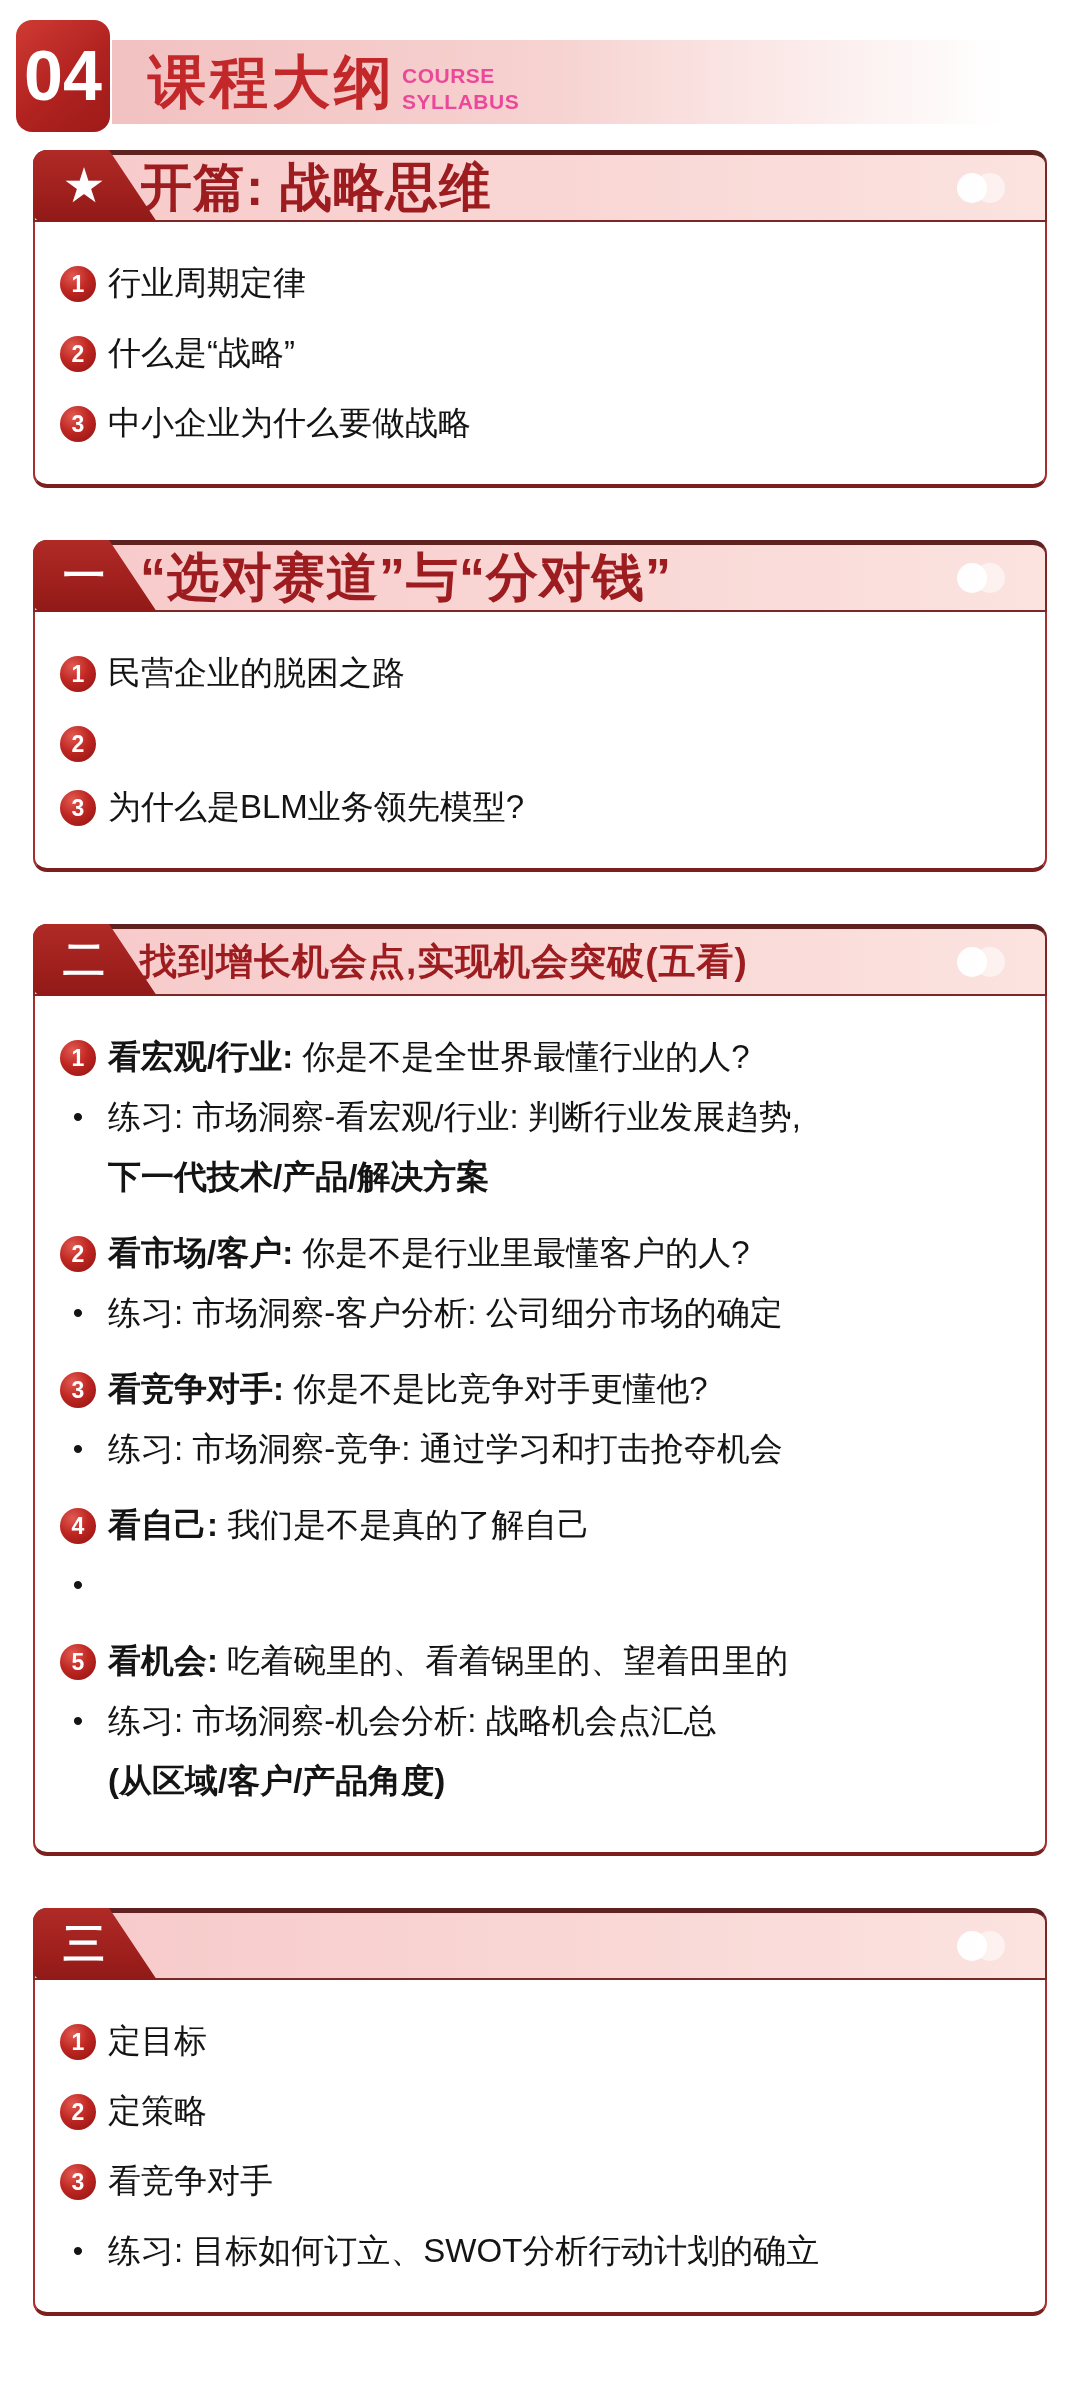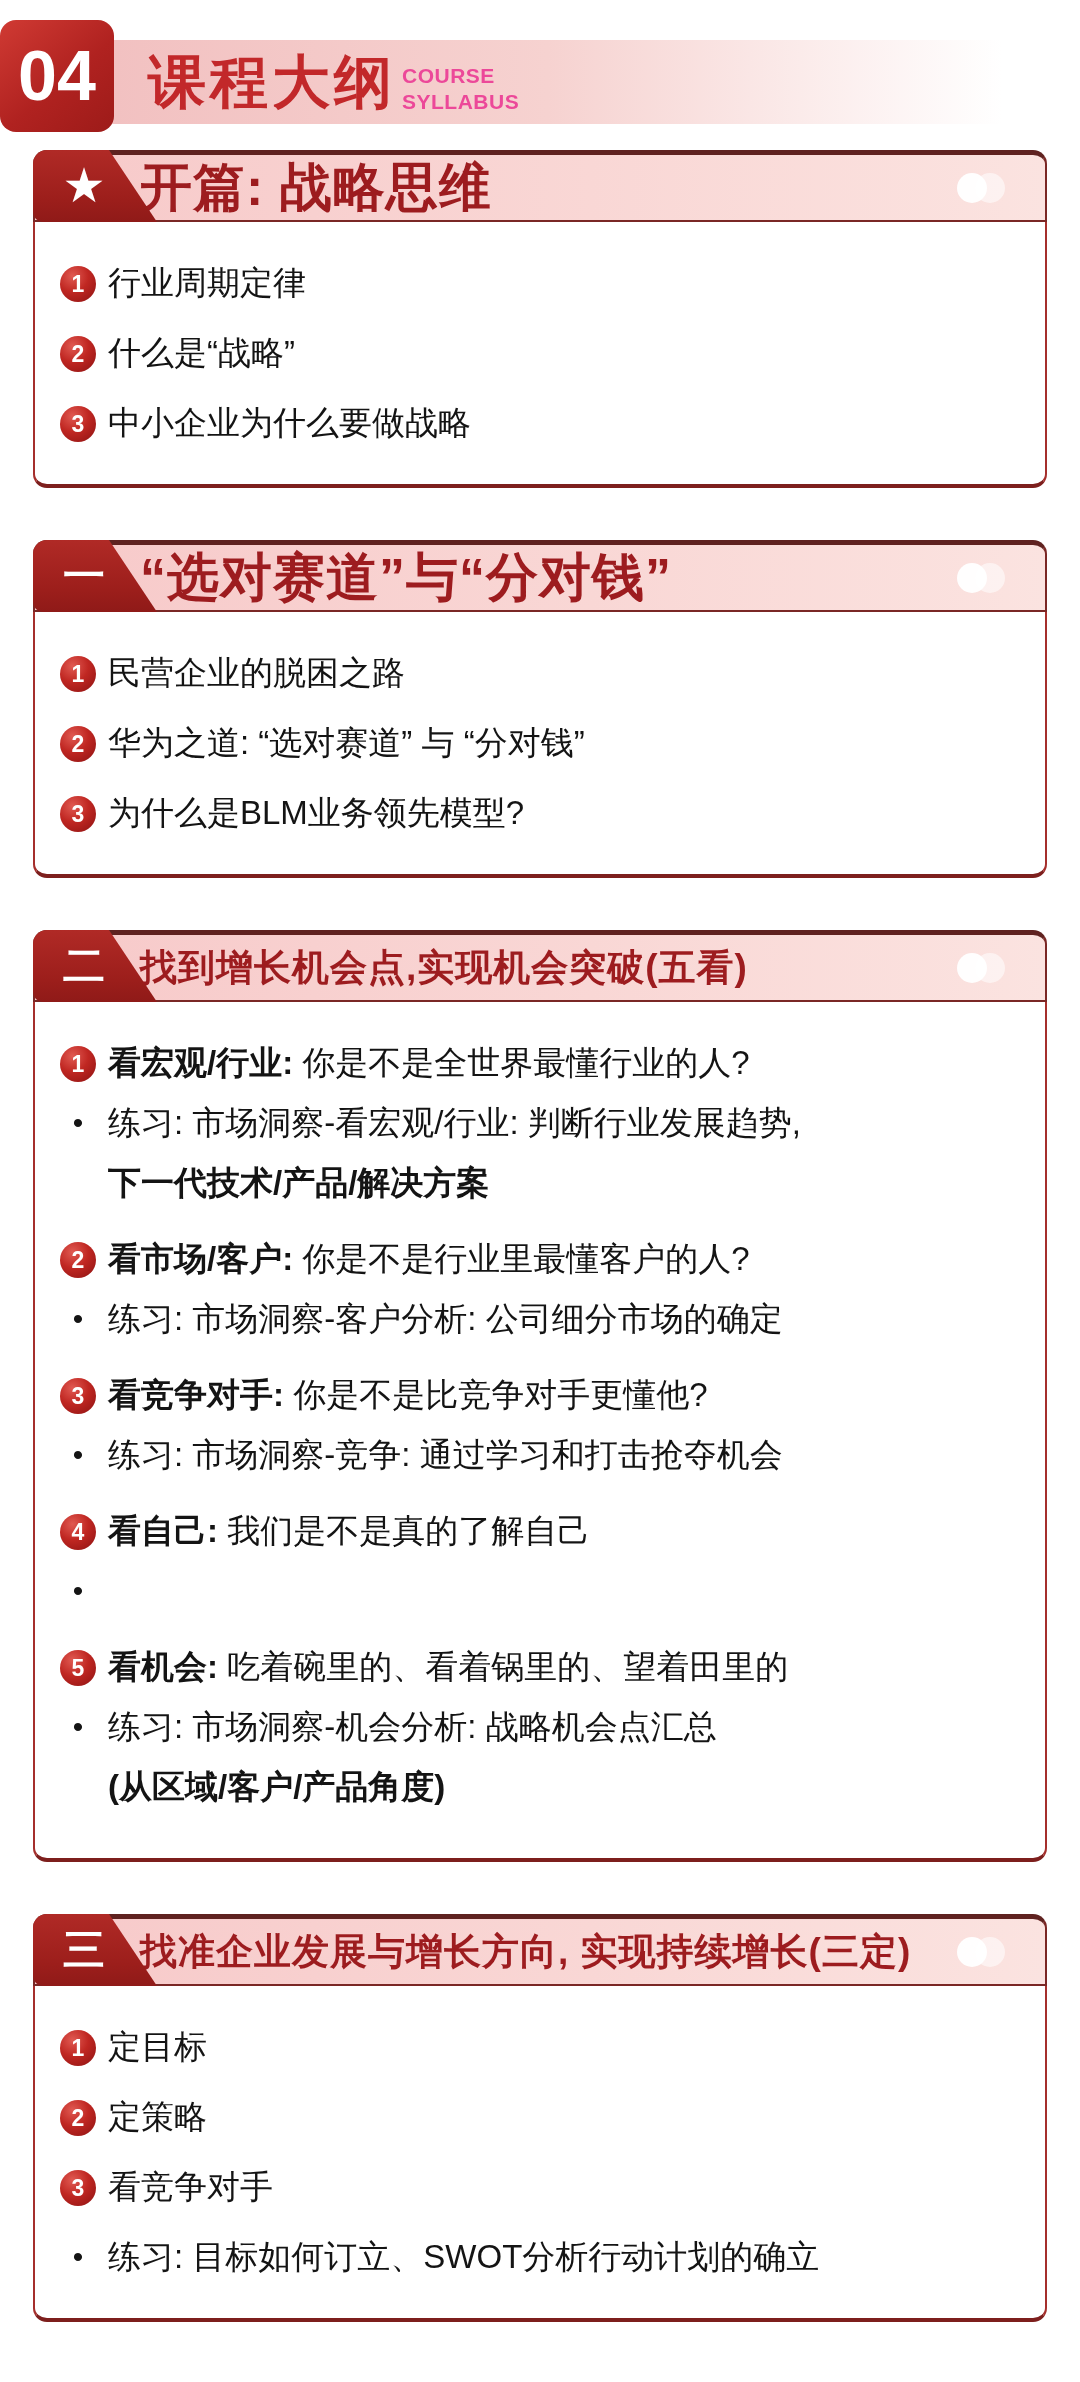--- a/index.html
+++ b/index.html
@@ -10,21 +10,21 @@
     color:#141414;
   }
 
   
   .banner { position:relative; height:150px; }
   .banner-band {
     position:absolute; left:112px; top:40px; height:84px; right:0;
     background:linear-gradient(90deg,#f2c1c1 0%,#f6d2d0 45%,rgba(255,255,255,0) 92%);
   }
   .num-box {
-    position:absolute; left:0; top:20px; width:114px; height:112px;
+    position:absolute; left:16px; top:20px; width:94px; height:112px;
     background:linear-gradient(140deg,#d03a33 0%,#b02220 55%,#9d1b19 100%);
     border-radius:16px; display:flex; align-items:center; justify-content:center;
     color:#fff; font-size:70px; font-weight:800;
   }
   .banner-title {
     position:absolute; left:148px; top:47px; font-size:58px; font-weight:900;
     color:#c2282a; letter-spacing:4px; line-height:70px;
   }
   .banner-sub {
     position:absolute; left:386px; top:63px; font-size:21px; font-weight:700;
@@ -152,21 +152,20 @@
     <div class="item">
       <span class="nb">
           <i>1</i>
         </span>
       <span class="itext">民营企业的脱困之路</span>
     </div>
     <div class="item">
       <span class="nb">
           <i>2</i>
         </span>
-      <span class="itext">华为之道: “选对赛道” 与 “分对钱”</span>
     </div>
     <div class="item">
       <span class="nb">
           <i>3</i>
         </span>
       <span class="itext">为什么是BLM业务领先模型?</span>
     </div>
   </div>
 </div>
 
@@ -254,21 +253,20 @@
     </div>
 
   </div>
 </div>
 
 <div class="card small-title">
   <div class="card-header">
     <div class="badge">
       <span>三</span>
     </div>
-    <div class="card-title">找准企业发展与增长方向, 实现持续增长(三定)</div>
     <div class="dots">
       <i class="d1"></i>
       <i class="d2"></i>
     </div>
   </div>
   <div class="card-body">
     <div class="item">
       <span class="nb">
           <i>1</i>
         </span>

